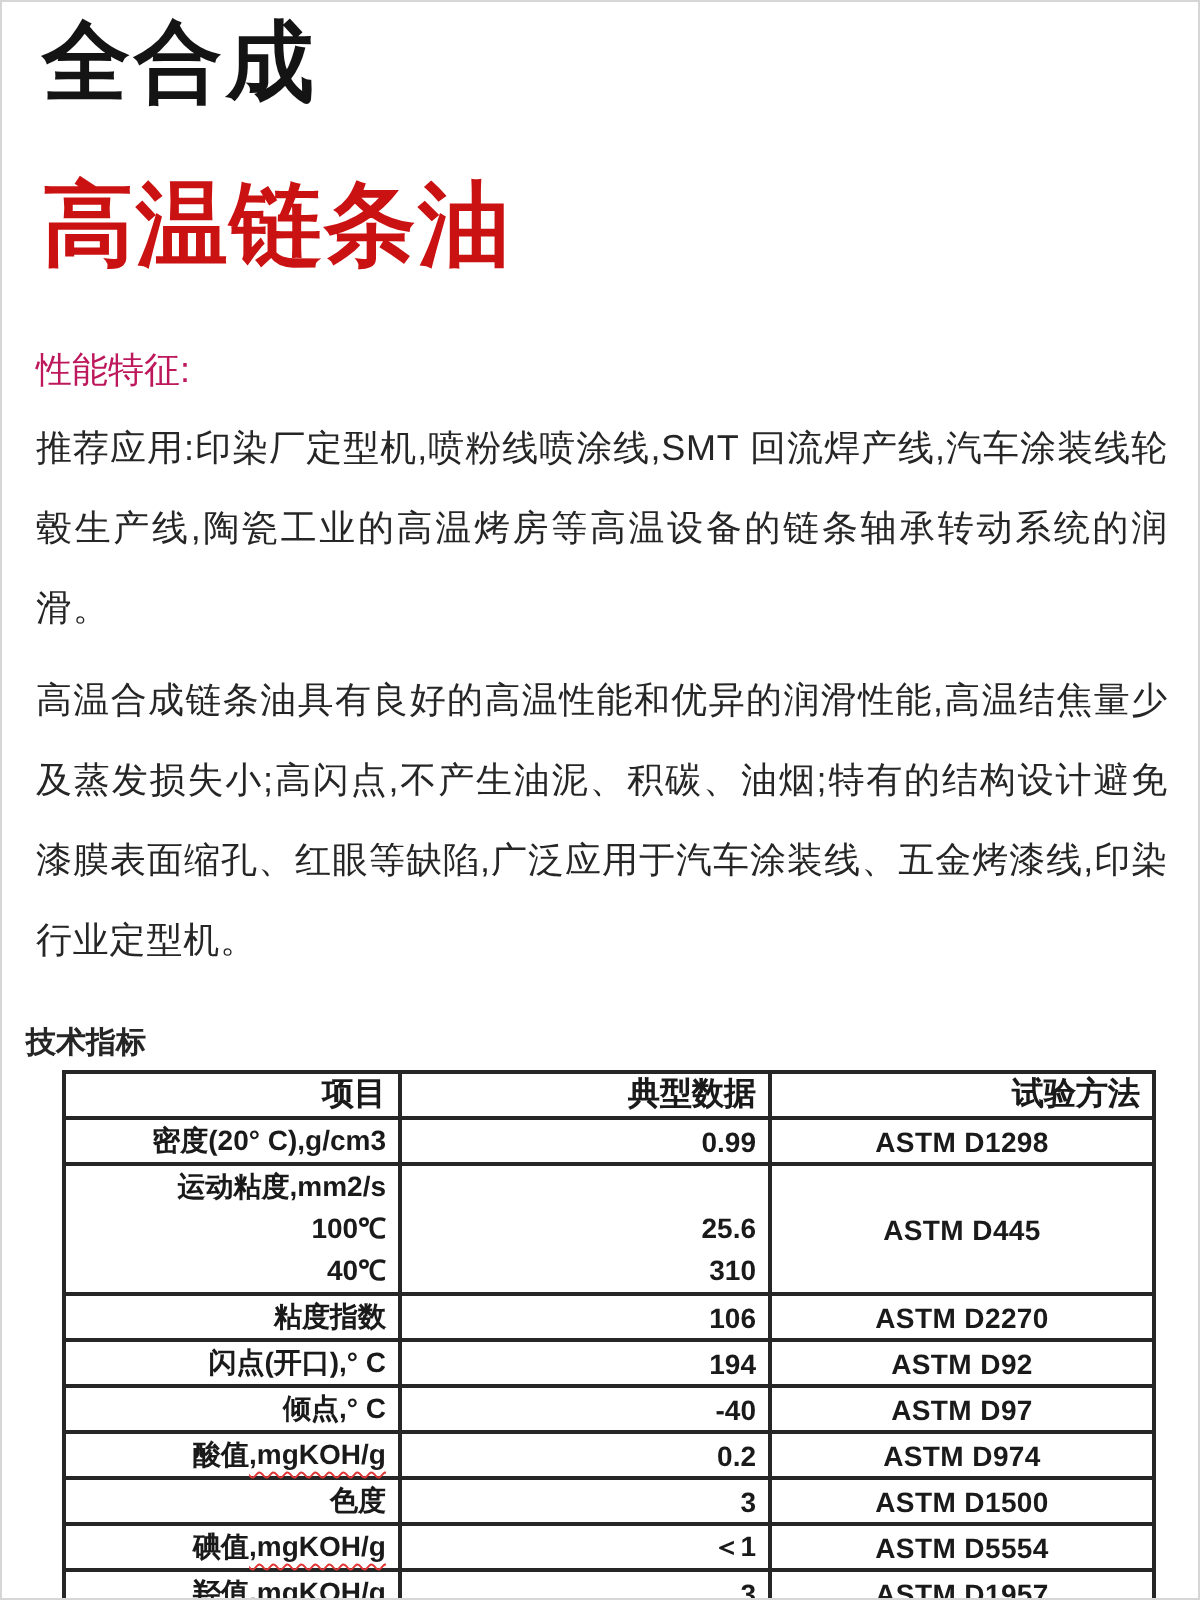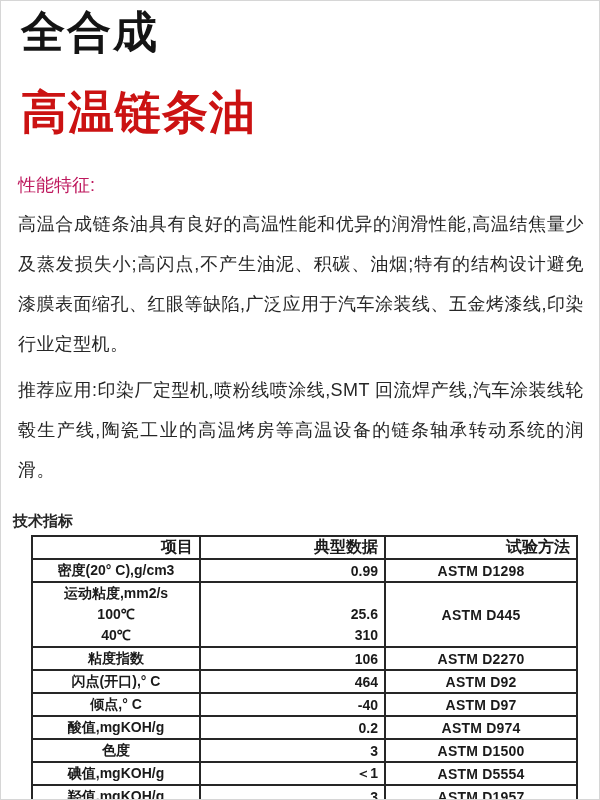--- a/index.html
+++ b/index.html
@@ -72,44 +72,45 @@
     padding: 0 6px;
     text-align: right;
     font-weight: bold;
     font-size: 16px;
   }
   table.specs td {
     height: 21px;
     padding: 0 6px;
     vertical-align: middle;
   }
-  td.c-item  { text-align: center; }
+  td.c-item  { text-align: right; }
   td.c-value { text-align: right; }
   td.c-method{ text-align: center; letter-spacing: 0.2px; margin-left: 43px; }
   .cell-line { height: 21px; line-height: 21px; }
   .wavy {
+    text-decoration: underline;
     text-decoration-style: wavy;
     text-decoration-thickness: 1px;
     text-underline-offset: 3px;
   }
 </style>
 </head>
 <body>
 
 <div class="page">
 
   <div class="title-black">全合成</div>
 
   <div class="title-red" style="color: rgb(203, 18, 18);">高温链条油</div>
 
   <div class="features-heading">性能特征:</div>
 
+  <div class="para">推荐应用:印染厂定型机,喷粉线喷涂线,SMT 回流焊产线,汽车涂装线轮毂生产线,陶瓷工业的高温烤房等高温设备的链条轴承转动系统的润滑。</div>
+
   <div class="para">高温合成链条油具有良好的高温性能和优异的润滑性能,高温结焦量少及蒸发损失小;高闪点,不产生油泥、积碳、油烟;特有的结构设计避免漆膜表面缩孔、红眼等缺陷,广泛应用于汽车涂装线、五金烤漆线,印染行业定型机。</div>
-
-  <div class="para">推荐应用:印染厂定型机,喷粉线喷涂线,SMT 回流焊产线,汽车涂装线轮毂生产线,陶瓷工业的高温烤房等高温设备的链条轴承转动系统的润滑。</div>
 
   <div class="specs-heading">技术指标</div>
 
   <table class="specs">
     <colgroup>
       <col style="width:168px">
       <col style="width:185px">
       <col style="width:192px">
     </colgroup>
     <thead>
@@ -138,21 +139,21 @@
           </td>
           <td class="c-method">ASTM D445</td>
         </tr>
         <tr>
           <td class="c-item"><span>粘度指数</span></td>
           <td class="c-value">106</td>
           <td class="c-method">ASTM D2270</td>
         </tr>
         <tr>
           <td class="c-item"><span>闪点(开口),° C</span></td>
-          <td class="c-value">464</td>
+          <td class="c-value">194</td>
           <td class="c-method">ASTM D92</td>
         </tr>
         <tr>
           <td class="c-item"><span>倾点,° C</span></td>
           <td class="c-value">-40</td>
           <td class="c-method">ASTM D97</td>
         </tr>
         <tr>
           <td class="c-item"><span>酸值</span><span class="wavy" style="text-decoration-color: rgb(224, 52, 52);">,mgKOH/g</span></td>
           <td class="c-value">0.2</td>

